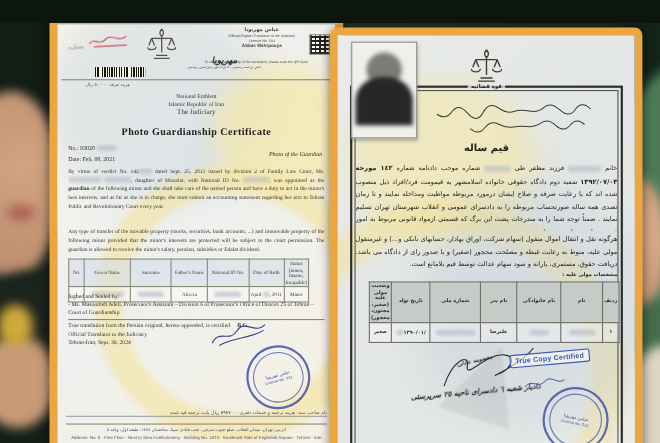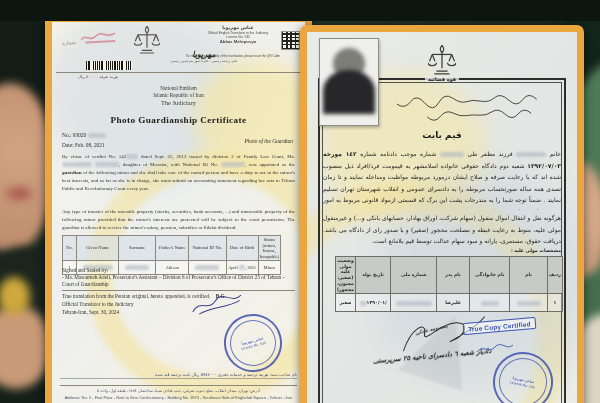--- a/index.html
+++ b/index.html
@@ -249,21 +249,21 @@
       <div class="abs fa fa-num" style="right:210px;top:42px;z-index:2;direction:ltr;">
         <span>٩٣٠٢٠</span><span class="redact w12"></span>
       </div>
       <div class="abs fa fa-num" style="right:210px;top:55px;z-index:2;direction:ltr;">١٣٩٩/١١/٢٠</div>
 
       <svg class="abs" style="right:36px;top:62px;transform:rotate(-2deg);z-index:2;" width="170" height="30" viewBox="0 0 170 30">
         <path d="M166 8 q-8 -8 -14 0 t-14 0 t-14 -3 t-14 3 t-14 0 t-14 -4 t-14 4 t-14 0 t-14 -2 t-14 2" stroke="#3a3a35" stroke-width=".9" fill="none"></path>
         <path d="M160 22 q-7 -7 -13 0 t-13 0 t-13 -3 t-13 3 t-13 0 t-13 -3 t-13 3 t-13 0" stroke="#3a3a35" stroke-width=".9" fill="none"></path>
       </svg>
 
-      <div class="abs fa" style="left:50%;top:98px;transform:translateX(-50%);font-size:9px;font-weight:bold;z-index:2;color:#1c1c19;">قیم بابت</div>
+      <div class="abs fa" style="left:50%;top:98px;transform:translateX(-50%);font-size:9px;font-weight:bold;z-index:2;color:#1c1c19;">قیم ساله</div>
 
       <div class="abs fa fa-body" style="right:16px;left:16px;top:116px;height:62px;z-index:2;">
         <span>خانم</span> <span class="redact w30"></span>
         <span>فرزند مظفر طی</span> <span class="redact w24"></span>
         <span>شماره موجب دادنامه شماره</span>
         <b><span dir="ltr">١٤٢ مورخه ١٣٩٢/٠٧/٠٣</span></b>
         <span>شعبه دوم دادگاه حقوقی خانواده اسلامشهر به قیمومت فرد/افراد ذیل منصوب شده اند که با رعایت صرفه و صلاح ایشان درمورد مربوطه مواظبت ومداخله نمایند و تا زمان تصدی همه ساله صورتحساب مربوطه را به دادسرای عمومی و انقلاب شهرستان تهران تسلیم نمایند . ضمناً توجه شما را به مندرجات پشت این برگ که قسمتی ازمواد قانونی مربوط به امور قیمومت است جلب می نماید.</span>
       </div>
       <div class="abs fa fa-body" style="right:16px;left:16px;top:180px;height:34px;z-index:2;">هرگونه نقل و انتقال اموال منقول (سهام شرکت، اوراق بهادار، حسابهای بانکی و...) و غیرمنقول مولی علیه، منوط به رعایت غبطه و مصلحت محجور (صغیر) و با صدور رای از دادگاه می باشد. دریافت حقوق، مستمری، یارانه و سود سهام عدالت توسط قیم بلامانع است.</div>
 

